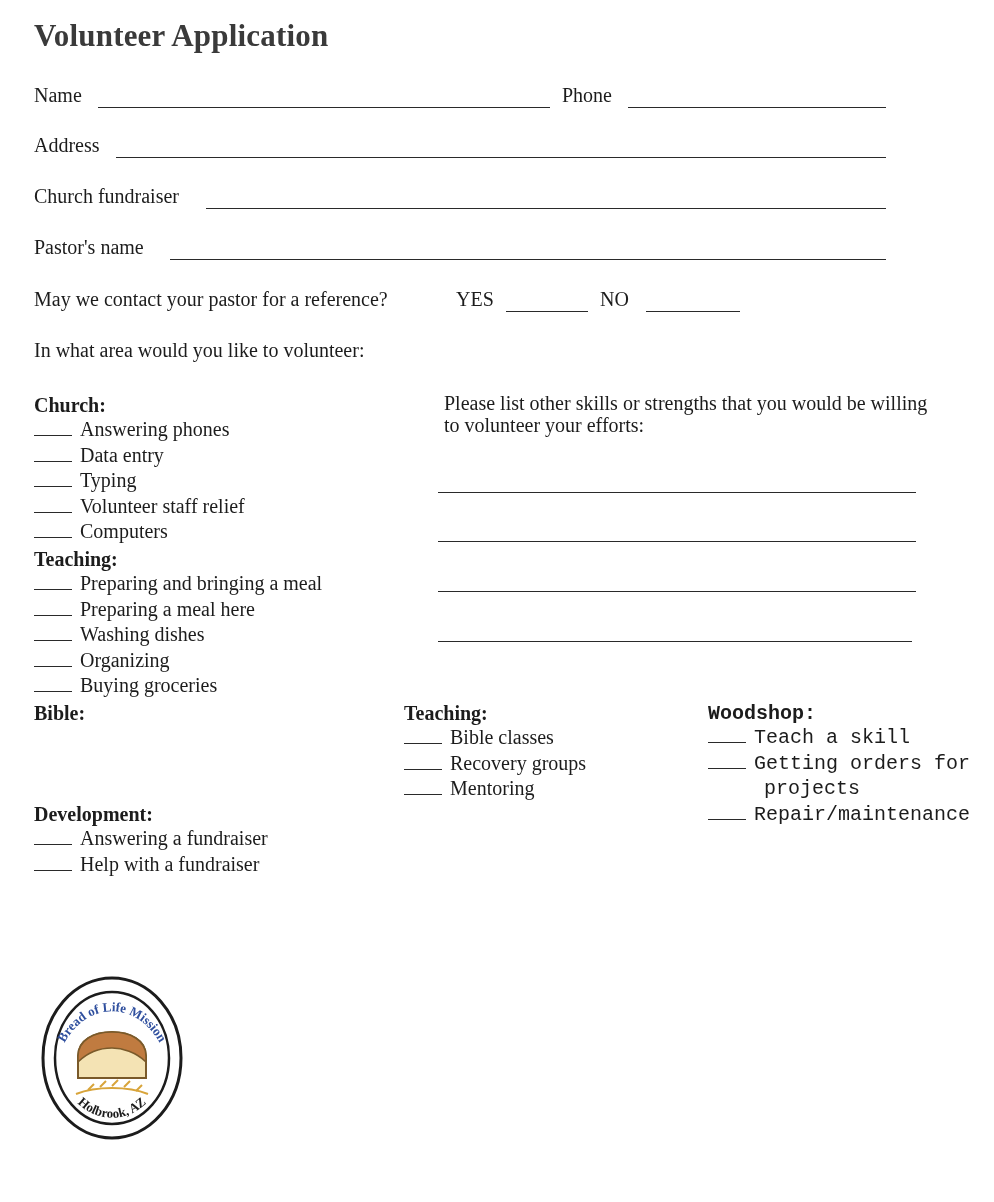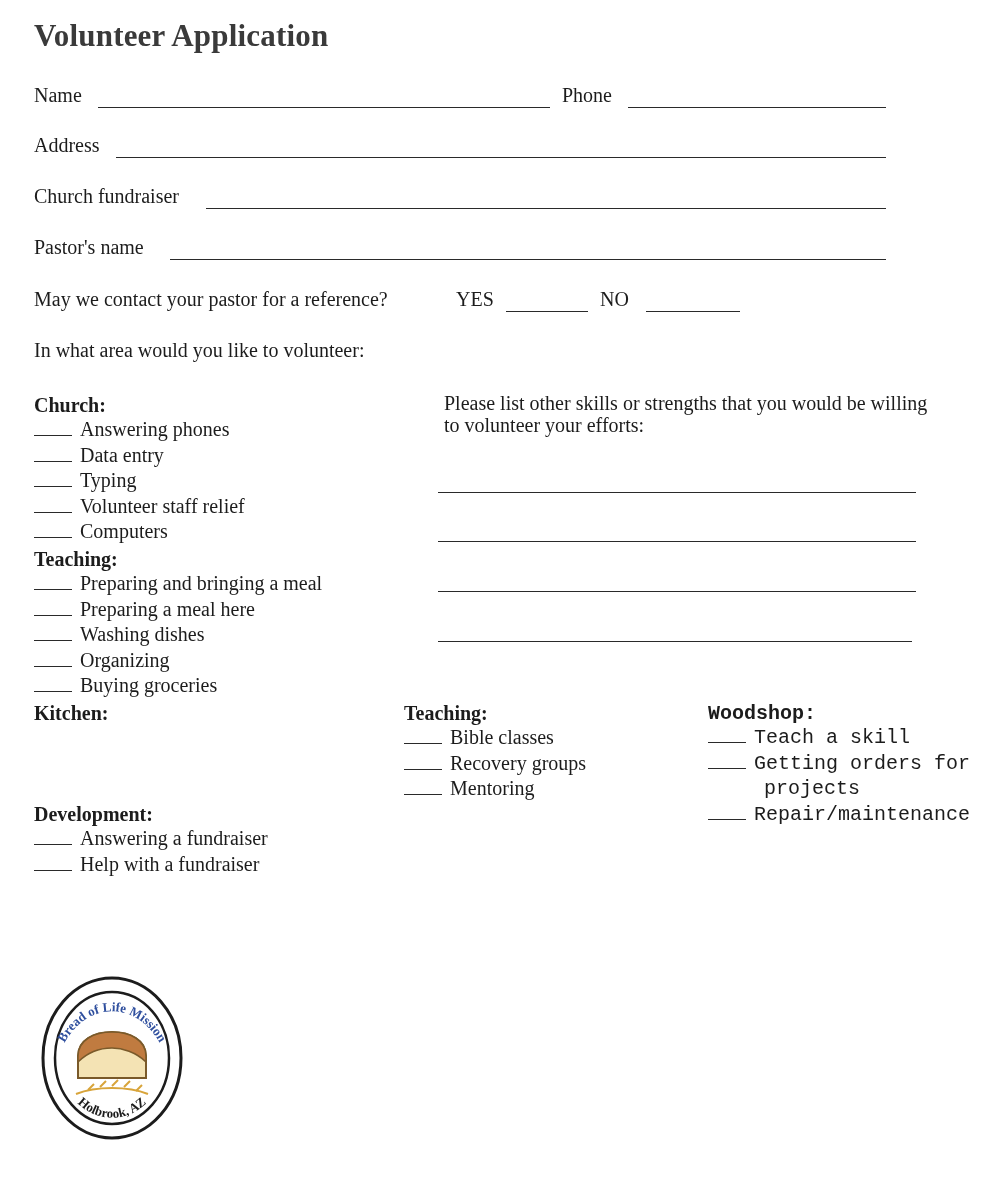--- a/index.html
+++ b/index.html
@@ -151,21 +151,21 @@
     <ul class="items">
       <li><span class="slot"></span><span class="txt">Preparing and bringing a meal</span></li>
       <li><span class="slot"></span><span class="txt">Preparing a meal here</span></li>
       <li><span class="slot"></span><span class="txt">Washing dishes</span></li>
       <li><span class="slot"></span><span class="txt">Organizing</span></li>
       <li><span class="slot"></span><span class="txt">Buying groceries</span></li>
     </ul>
   </div>
 
   <div class="col" style="left:34px; top:702px;">
-    <div class="grp-head">Kitchen:</div>
+    <div class="grp-head">Bible:</div>
   </div>
 
   <div class="col" style="left:34px; top:803px;">
     <div class="grp-head">Development:</div>
     <ul class="items">
       <li><span class="slot"></span><span class="txt">Answering a fundraiser</span></li>
       <li><span class="slot"></span><span class="txt">Help with a fundraiser</span></li>
     </ul>
   </div>
 

